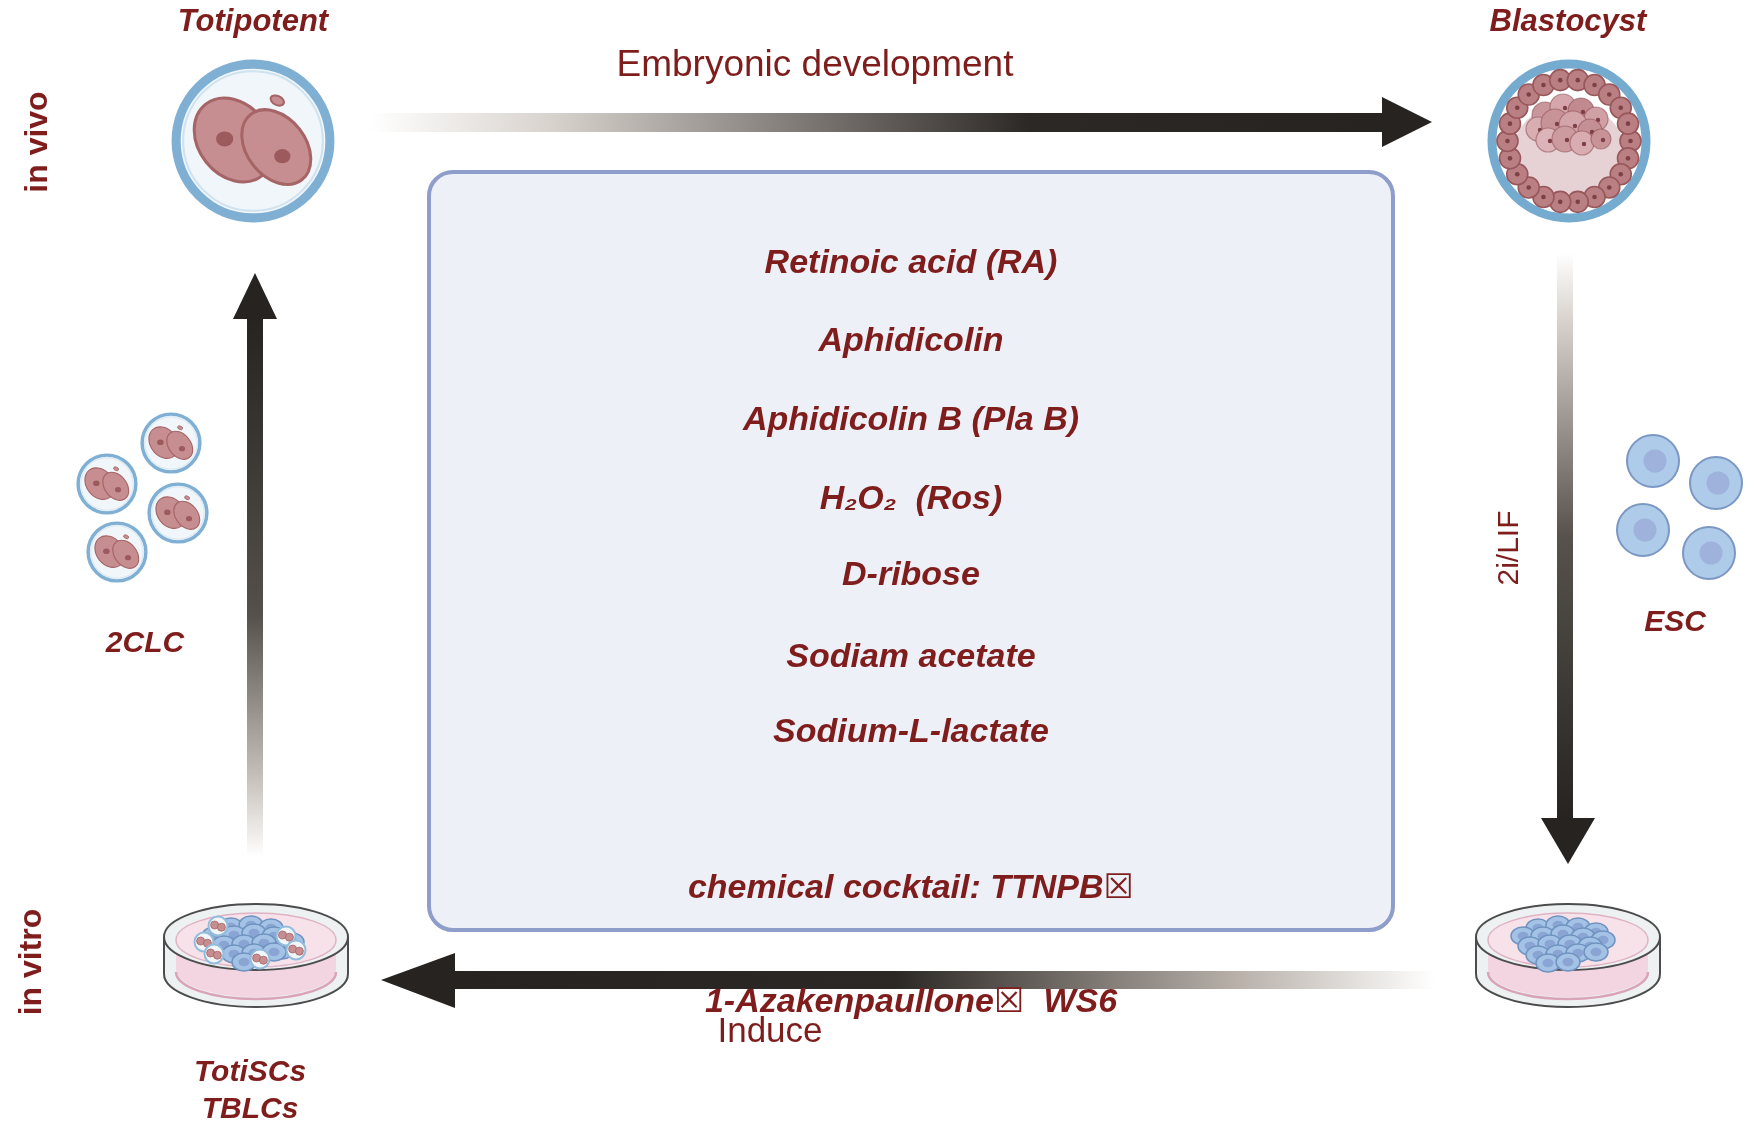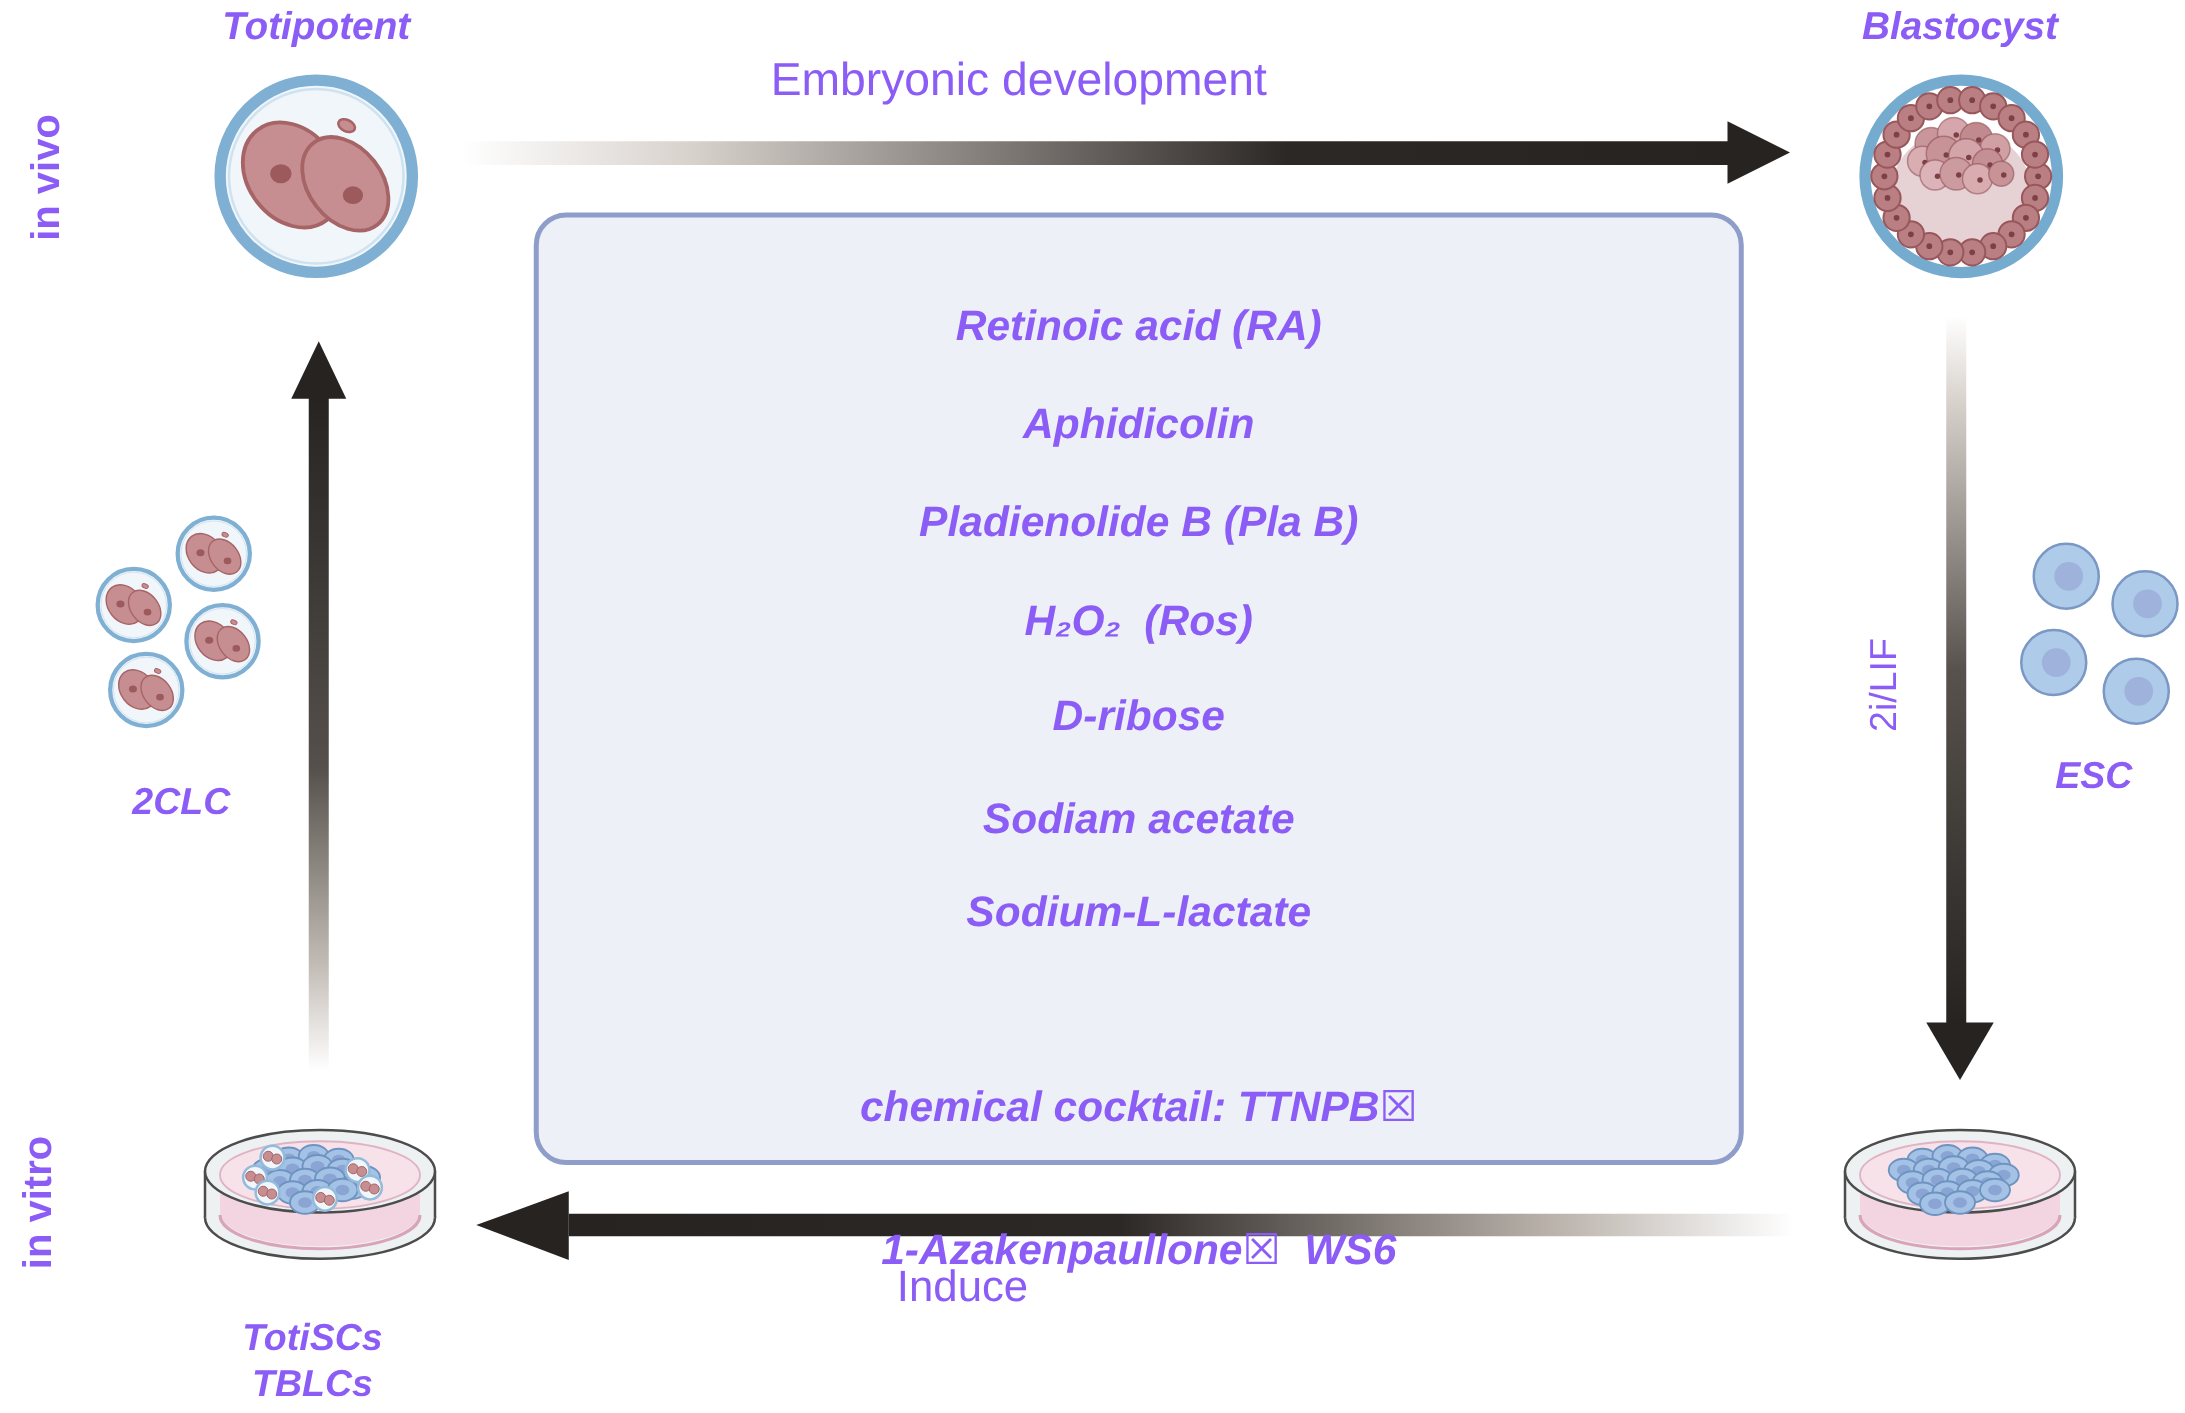--- a/index.html
+++ b/index.html
@@ -1,18 +1,18 @@
 <!DOCTYPE html>
 <html><head>
 <meta charset="utf-8">
 <style>
   html,body{margin:0;padding:0;background:#ffffff;}
   .canvas{
     position:relative;width:1748px;height:1130px;background:#ffffff;overflow:hidden;
-    font-family:"Liberation Sans","DejaVu Sans",sans-serif;color:#8b5cf6;
+    font-family:"Liberation Sans","DejaVu Sans",sans-serif;color:#7f1d1d;
   }
   .abs{position:absolute;}
   .lbl{font-weight:700;font-style:italic;font-size:31px;text-align:center;line-height:36px;}
   .lbl-sm{font-weight:700;font-style:italic;font-size:30px;text-align:center;line-height:36px;}
   .plain{font-weight:400;font-style:normal;font-size:37px;text-align:center;line-height:44px;}
   .vert{display:flex;align-items:center;justify-content:center;width:220px;height:40px;
         transform:rotate(-90deg);transform-origin:center center;}
   .vert-bold{font-weight:700;font-size:32px;}
   .vert-reg{font-weight:400;font-size:30px;}
   .chem-box{
@@ -172,21 +172,21 @@
         <circle cx="137.73709226911765" cy="52.750589726480754" r="10.5" fill="#ba7f83" stroke="#98575b" stroke-width="1.6"></circle>
         <circle cx="137.73709226911765" cy="52.750589726480754" r="2.3" fill="#7d4044"></circle>
         <circle cx="145.0088178772916" cy="68.67344775425207" r="10.5" fill="#ba7f83" stroke="#98575b" stroke-width="1.6"></circle>
         <circle cx="145.0088178772916" cy="68.67344775425207" r="2.3" fill="#7d4044"></circle>
       </g>
   </svg>
 
   <div class="chem-box" style="background: rgb(237, 240, 246); border-color: rgb(142, 157, 201);">
     <div class="chem" style="top:67px;">Retinoic acid (RA)</div>
     <div class="chem" style="top:145px;">Aphidicolin</div>
-    <div class="chem" style="top:224px;">Pladienolide B (Pla B)</div>
+    <div class="chem" style="top:224px;">Aphidicolin B (Pla B)</div>
     <div class="chem" style="top:379px;">D-ribose</div>
     <div class="chem" style="top:303px;">H₂O₂  (Ros)</div>
     <div class="chem" style="top:461px;">Sodiam acetate</div>
     <div class="chem" style="top:536px;">Sodium-L-lactate</div>
     <div class="chem chem-cocktail" style="top:617px;">
       <div>chemical cocktail: TTNPB☒</div>
       <div>1-Azakenpaullone☒  WS6</div>
     </div>
   </div>
 

